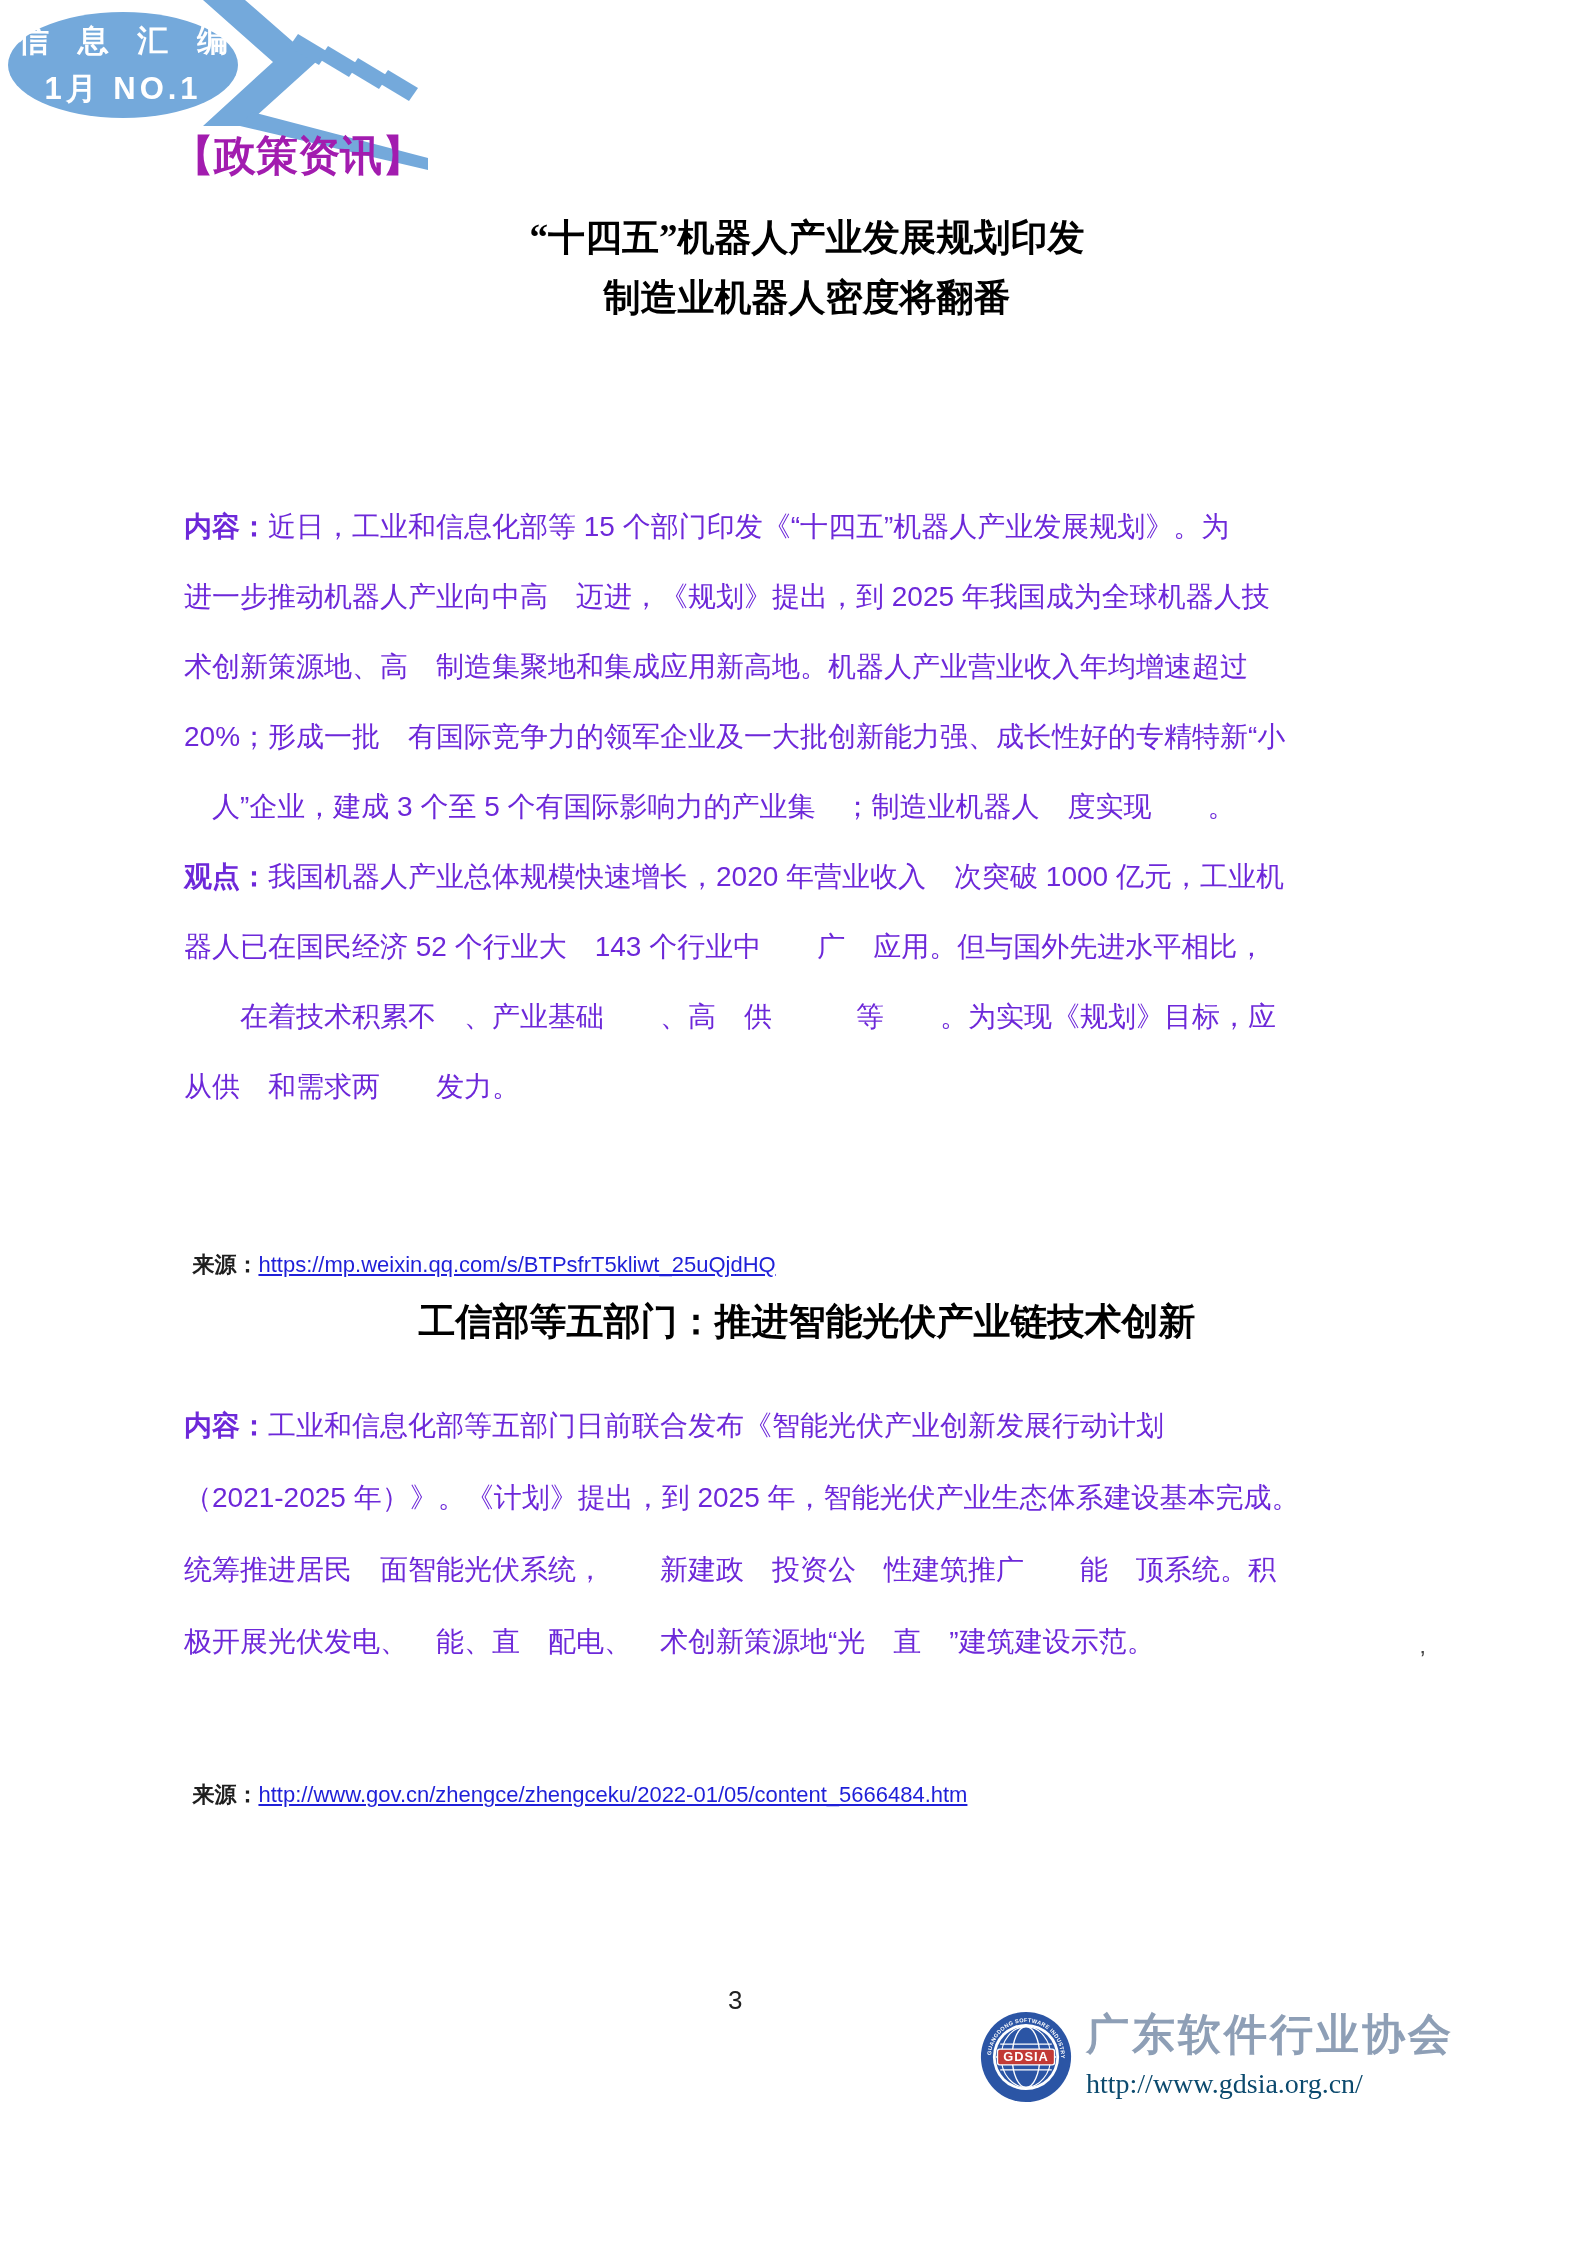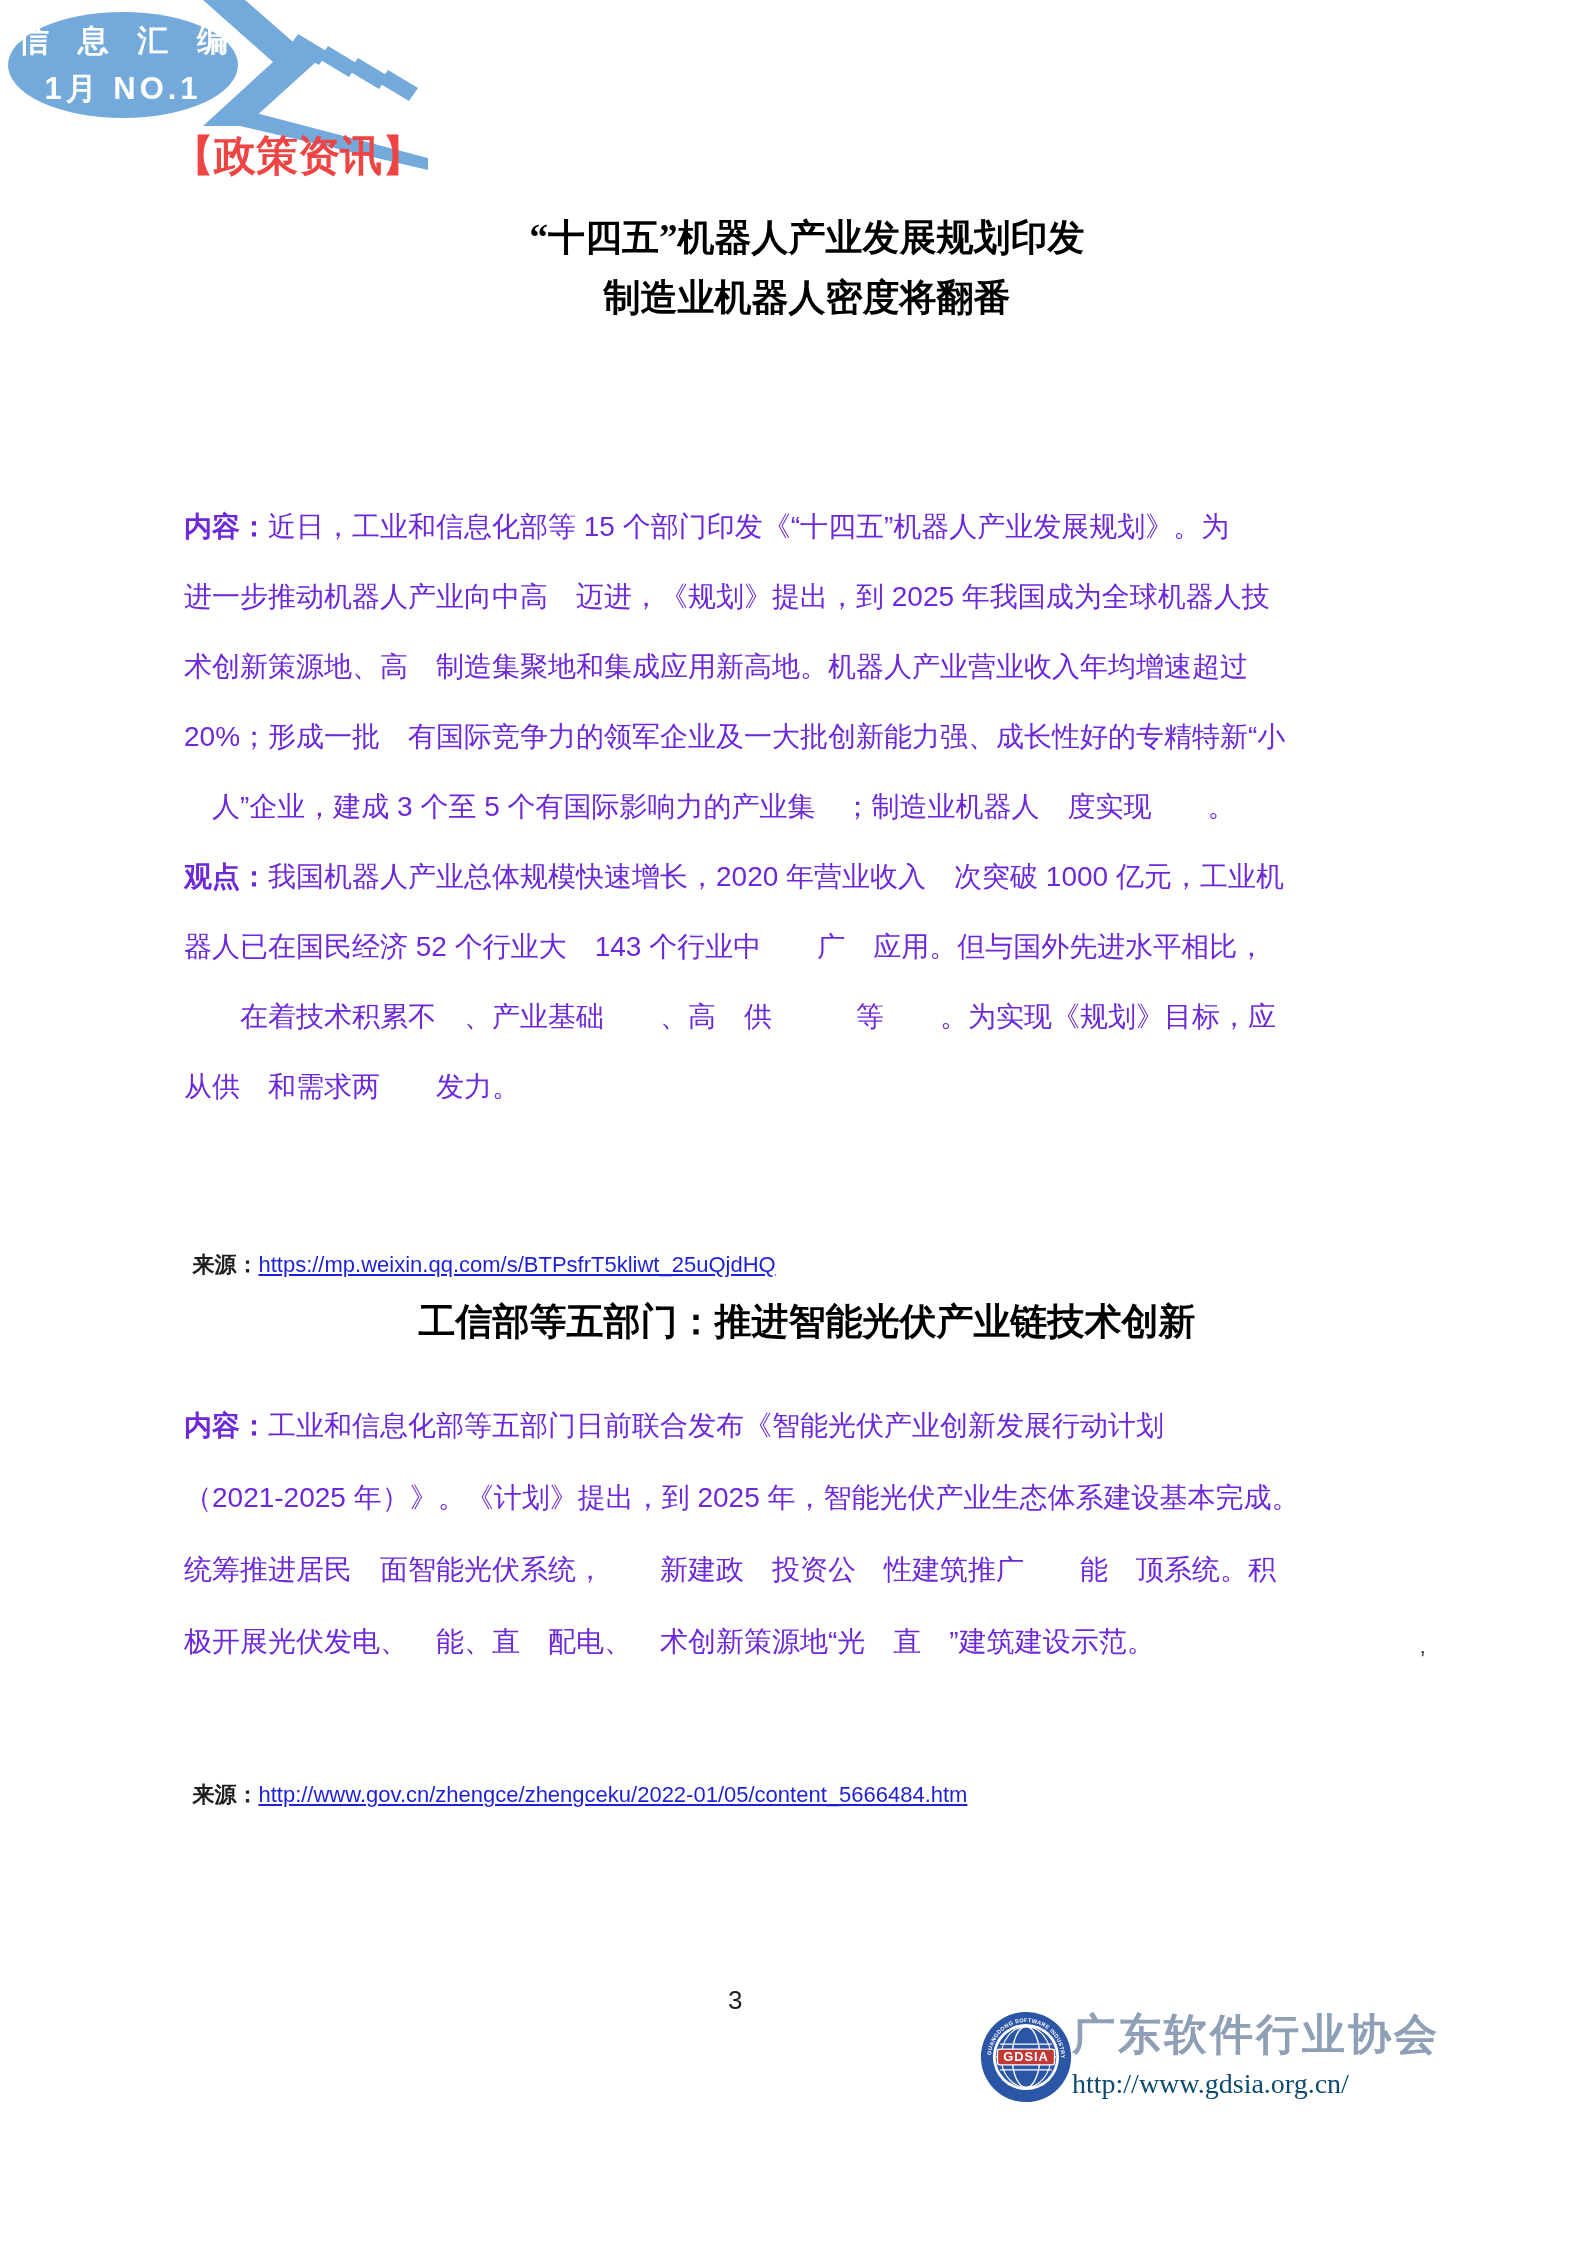--- a/index.html
+++ b/index.html
@@ -15,21 +15,21 @@
     display:flex; flex-direction:column; justify-content:center; align-items:center;
     color:#fff; font-weight:bold;
   }
   .badge .b1 { font-size:31px; letter-spacing:10px; text-indent:10px; }
   .badge .b2 { font-size:31px; letter-spacing:4px; margin-top:6px; }
 
   
   .section-title {
     position:absolute; left:172px; top:128px;
     font-family:"Liberation Serif","DejaVu Serif",serif;
-    font-weight:bold; font-size:42px; line-height:56px; color:#ef4444;
+    font-weight:bold; font-size:42px; line-height:56px; color:#a21caf;
   }
   .article-title {
     position:absolute; left:176px; width:1262px; text-align:center;
     font-family:"Liberation Serif","DejaVu Serif",serif;
     font-weight:bold; font-size:37px; line-height:60px; color:#000;
   }
   .article-title.t1 { top:208px; }
   .article-title.t2 { top:1292px; }
 
   
@@ -43,21 +43,21 @@
   .source-line { position:absolute; left:168px; font-size:22px; line-height:70px; white-space:pre-wrap; }
   .source-line.s1 { top:1160px; }
   .source-line.s2 { top:1690px; }
   .link { color:#1F1FD8; text-decoration:underline; cursor:pointer; }
 
   .stray-mark { position:absolute; left:1420px; top:1646px; font-size:24px; color:#444; }
 
   
   .page-num { position:absolute; left:728px; top:1985px; font-size:26px; color:#222; }
   .logo-block { position:absolute; left:980px; top:2010px; display:flex; align-items:center; }
-  .logo-texts { display:flex; flex-direction:column; }
+  .logo-texts { margin-left:14px; display:flex; flex-direction:column; }
   .org-name {
     font-family:"Liberation Serif","DejaVu Serif",serif;
     font-weight:bold; font-size:43px; color:#8E9FB6; letter-spacing:3px; line-height:50px;
   }
   .org-url {
     font-family:"Liberation Serif","DejaVu Serif",serif;
     font-weight:normal; font-size:28px; color:#0c4a6e; line-height:40px; margin-top:4px;
   }
 </style>
 </head>

